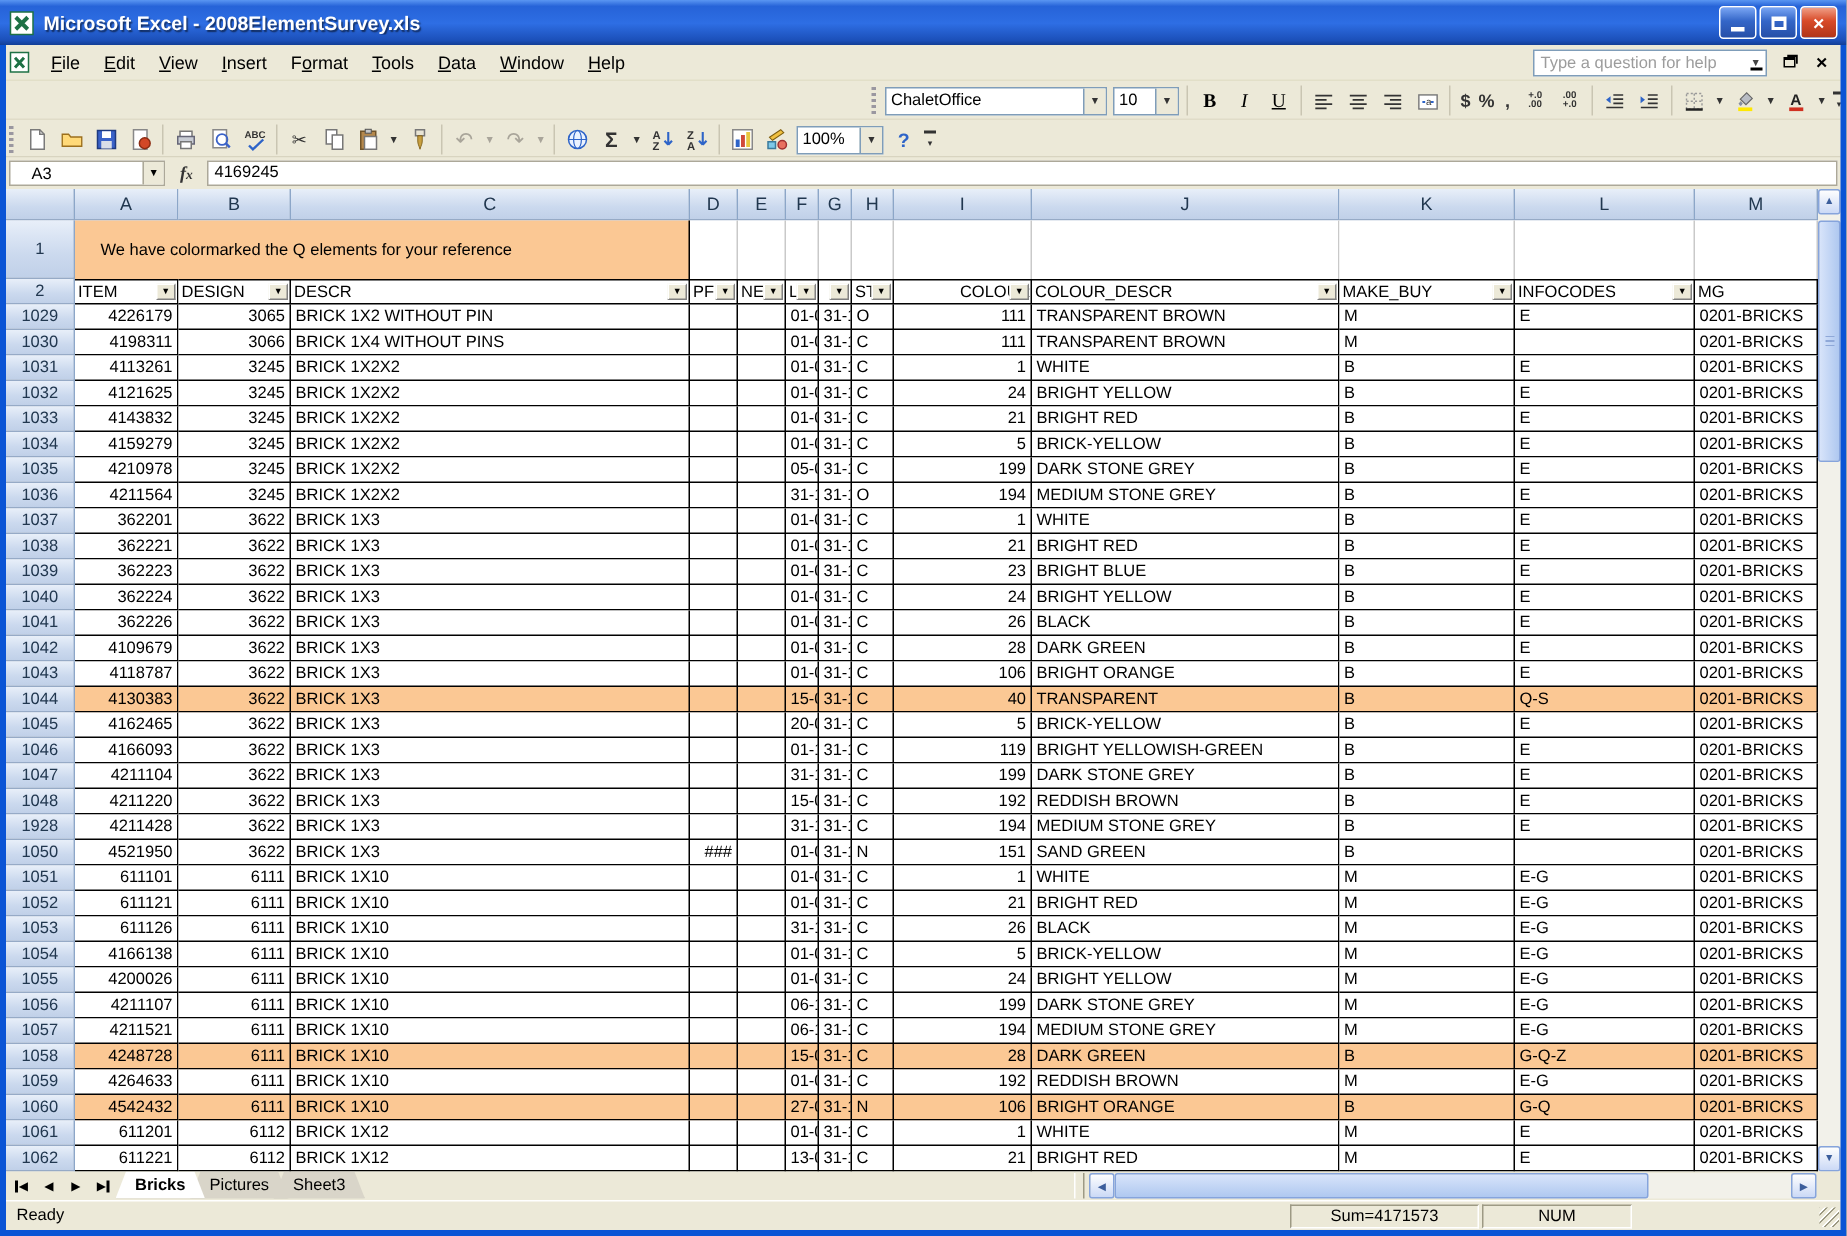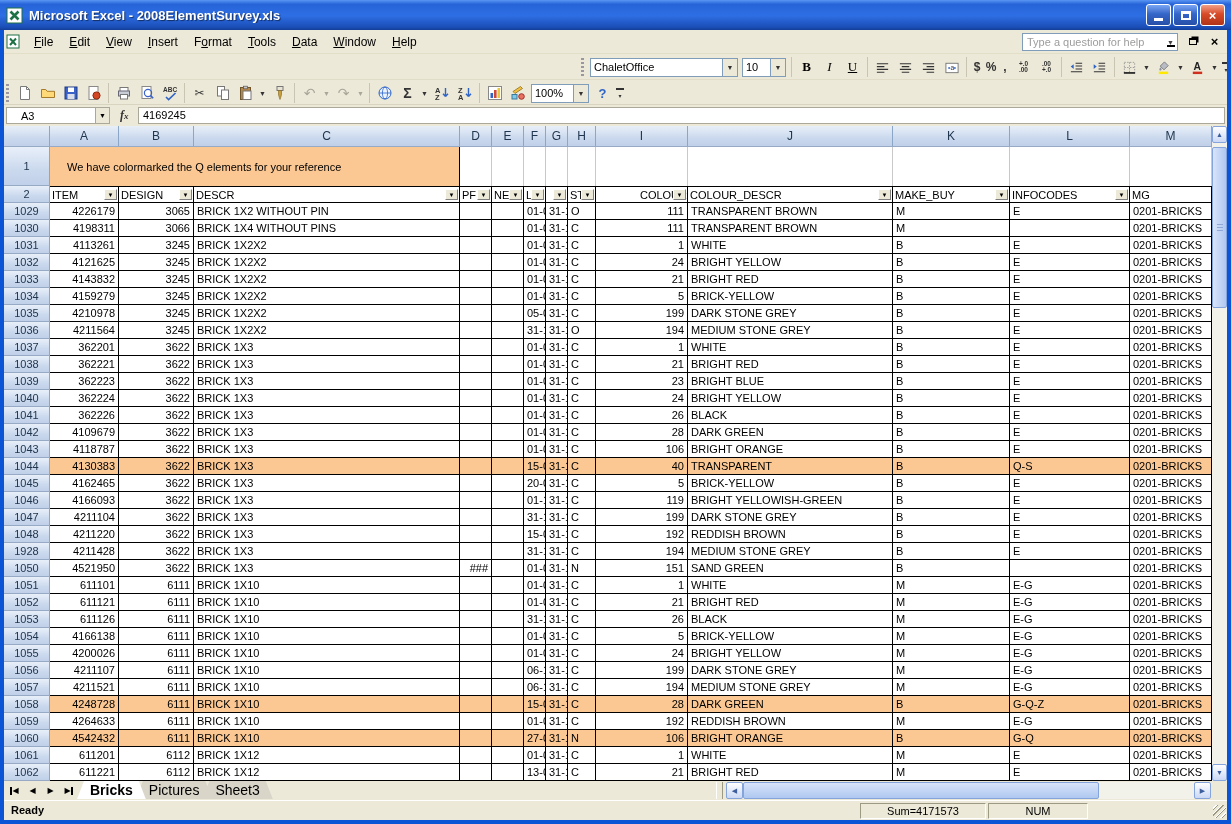--- a/index.html
+++ b/index.html
@@ -90,32 +90,32 @@
   .vdn{left:0;bottom:0;width:15px;height:17px;}
   .vthumb{position:absolute;left:0;top:21px;width:15px;height:161px;background:linear-gradient(90deg,#D8E4FA,#AFC8F0);border:1px solid #86A4DC;border-radius:2px;}
   .vthumb::after{content:"";position:absolute;left:4px;top:50%;width:6px;height:8px;margin-top:-4px;
      background:repeating-linear-gradient(180deg,#8FA8D8 0 1px,transparent 1px 3px);}
 
   
   .tabrow{position:absolute;left:4px;top:781px;width:1223px;height:19px;background:#ECE9D8;}
   .tnav{position:absolute;top:1px;width:17px;height:17px;display:flex;align-items:center;justify-content:center;font-size:8px;color:#000;}
   .tnav .bar{display:inline-block;width:2px;height:8px;background:#000;}
   .tabs{position:absolute;left:78px;top:0;display:flex;height:18px;}
-  .tab{height:18px;padding:0 13px;display:flex;align-items:center;font-size:14px;background:#D9D5C9;
+  .tab{height:18px;padding:0 13px;display:flex;align-items:center;font-size:11px;background:#D9D5C9;
        clip-path:polygon(7px 0,calc(100% - 7px) 0,100% 100%,0 100%);margin:0 -5px;filter:drop-shadow(0 0 0.6px #6F6F6F);}
   .tab.active{background:#fff;font-weight:bold;z-index:2;}
   .tsplit{position:absolute;left:712px;top:1px;width:7px;height:17px;background:#ECE9D8;border-left:1px solid #fff;border-right:1px solid #9D9A84;}
   .htrack{position:absolute;left:739px;top:1px;width:451px;height:17px;background:#F2F1EA;}
   .hthumb{position:absolute;left:0;top:0;width:356px;height:17px;background:linear-gradient(180deg,#D8E4FA,#AFC8F0);border:1px solid #86A4DC;border-radius:2px;}
   .hl-btn{left:722px;top:1px;width:17px;height:17px;}
   .hr-btn{left:1190px;top:1px;width:17px;height:17px;}
 
   
   .statusbar{position:absolute;left:4px;top:800px;width:1223px;height:20px;background:#ECE9D8;border-top:1px solid #fff;font-size:11px;}
-  .ready{position:absolute;left:7px;top:3px;font-weight:bold;}
+  .ready{position:absolute;left:7px;top:3px;}
   .panel{position:absolute;top:2px;height:16px;border:1px solid;border-color:#9D9A84 #FFF #FFF #9D9A84;display:flex;align-items:center;justify-content:center;}
   .p-sum{left:856px;width:126px;}
   .p-num{left:984px;width:100px;}
   .grip{position:absolute;right:1px;top:4px;width:13px;height:13px;
      background:repeating-linear-gradient(135deg,transparent 0 2px,#fff 2px 3px,#9D9A84 3px 4px);}
 
   svg{display:block;}
 </style>
 </head>
 <body>

